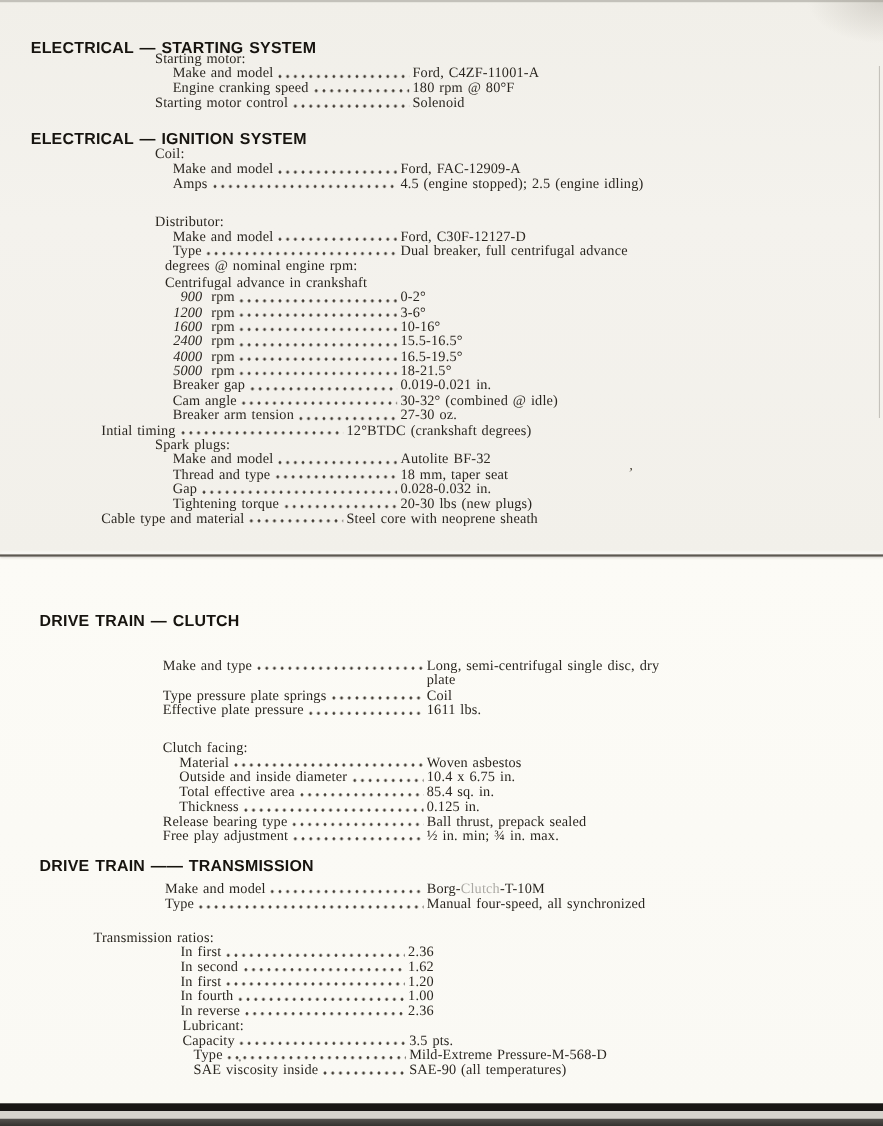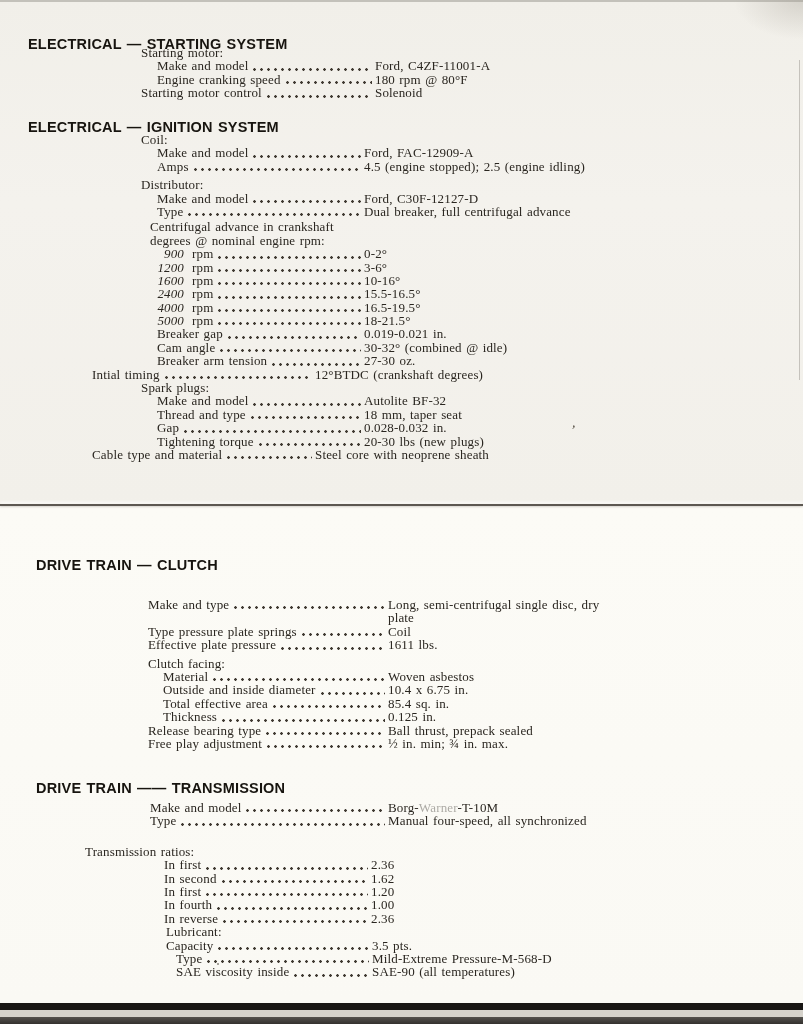--- a/index.html
+++ b/index.html
@@ -57,21 +57,21 @@
   .b1{padding-left:148px}.b1 .lhs{width:240px}
   .b2{padding-left:148px}
   .b3{padding-left:163px}.b3 .lhs{width:225px}
   .c1{padding-left:150px}.c1 .lhs{width:238px}
   .c2{padding-left:85px}
   .c3{padding-left:164px}.c3 .lhs{width:207px}
   .c4{padding-left:166px}
   .c5{padding-left:166px}.c5 .lhs{width:206px}
   .c6{padding-left:176px}.c6 .lhs{width:196px}
   .w1{padding-left:388px}
-  .mt5{margin-top:5px}.mt2{margin-top:2px}.mt17{margin-top:17px}
+  .mt5{margin-top:21px}.mt2{margin-top:2px}.mt17{margin-top:17px}
   
   .speck-quote{position:absolute;left:571px;top:422px;font-size:13px;color:#4a4338;transform:rotate(8deg);}
   .speck-dot{position:absolute;left:217px;top:963px;width:2px;height:2px;border-radius:50%;background:#8a867e;}
 </style>
 </head>
 <body>
 
 <div class="page-top"></div>
 <div class="page-bottom"></div>
 <div class="top-edge"></div>
@@ -144,26 +144,26 @@
       </span>
       <span class="val">Ford, C30F-12127-D</span>
     </div>
   <div class="ln a4">
       <span class="lhs">
         <span class="lbl">Type</span>
         <span class="dots"></span>
       </span>
       <span class="val">Dual breaker, full centrifugal advance</span>
     </div>
+  <div class="ln a5">
+      <span class="lbl">degrees @ nominal engine rpm:</span>
+    </div>
   <div class="ln a5 mt2">
       <span class="lbl">Centrifugal advance in crankshaft</span>
     </div>
-  <div class="ln a5">
-      <span class="lbl">degrees @ nominal engine rpm:</span>
-    </div>
   <div class="ln a6">
       <span class="lhs">
         <span class="num">900</span>
         <span class="unit">rpm</span>
         <span class="dots"></span>
       </span>
       <span class="val">0-2°</span>
     </div>
   <div class="ln a6">
       <span class="lhs">
@@ -344,21 +344,21 @@
       <span class="val">½ in. min; ¾ in. max.</span>
     </div>
 </div>
 
 <div class="rc rc4">
   <div class="ln c1">
       <span class="lhs">
         <span class="lbl">Make and model</span>
         <span class="dots"></span>
       </span>
-      <span class="val"><span>Borg-</span><span class="faded">Warner</span><span>-T-10M</span></span>
+      <span class="val"><span>Borg-</span><span class="faded">Clutch</span><span>-T-10M</span></span>
     </div>
   <div class="ln c1">
       <span class="lhs">
         <span class="lbl">Type</span>
         <span class="dots"></span>
       </span>
       <span class="val">Manual four-speed, all synchronized</span>
     </div>
   <div class="ln c2 mt17">
       <span class="lbl">Transmission ratios:</span>

